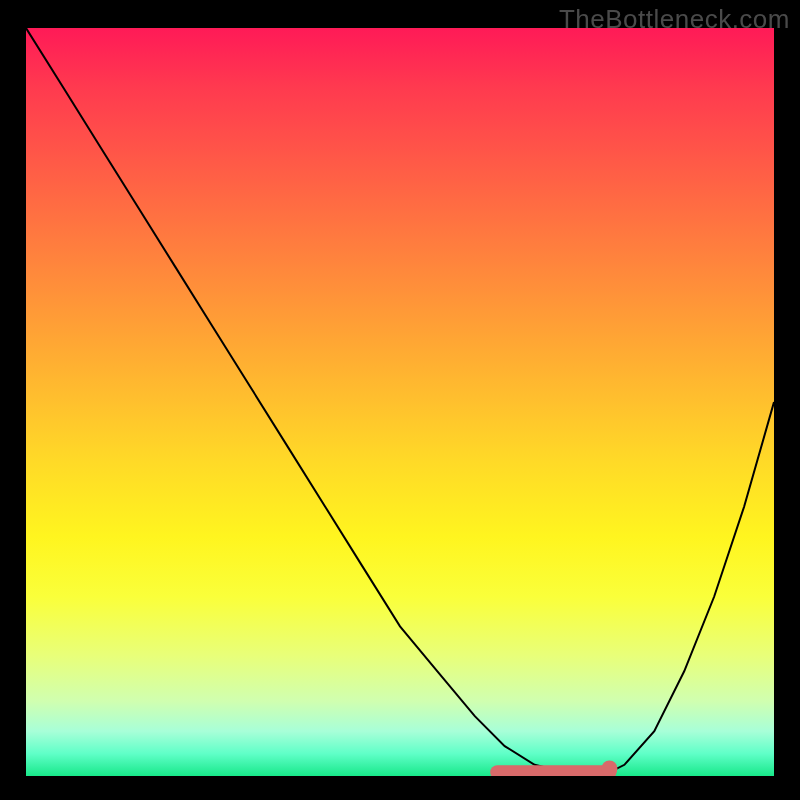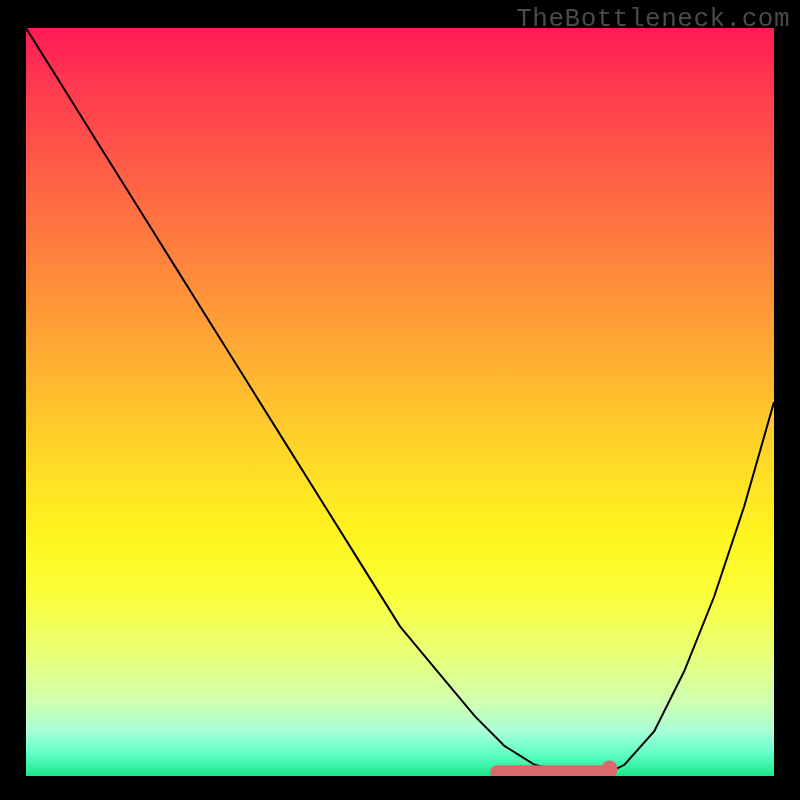--- a/index.html
+++ b/index.html
@@ -8,21 +8,20 @@
     width: 800px;
     height: 800px;
     background: #000;
     font-family: Arial, Helvetica, sans-serif;
     overflow: hidden;
   }
   .container {
     position: relative;
     width: 800px;
     height: 800px;
-    font-family: Liberation Mono, monospace;
   }
   .watermark {
     position: absolute;
     top: 4px;
     right: 10px;
     color: #4a4a4a;
     font-size: 26px;
     font-weight: 500;
     letter-spacing: 0.5px;
     z-index: 5;

